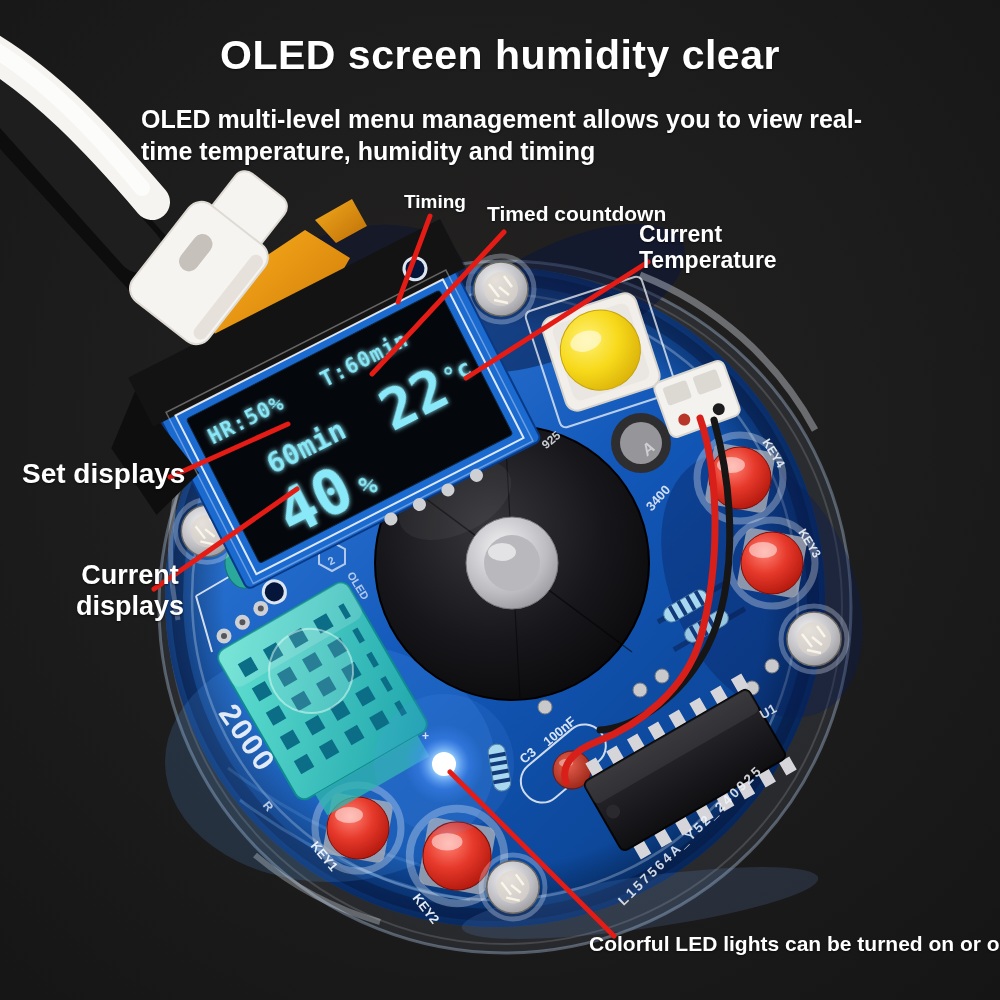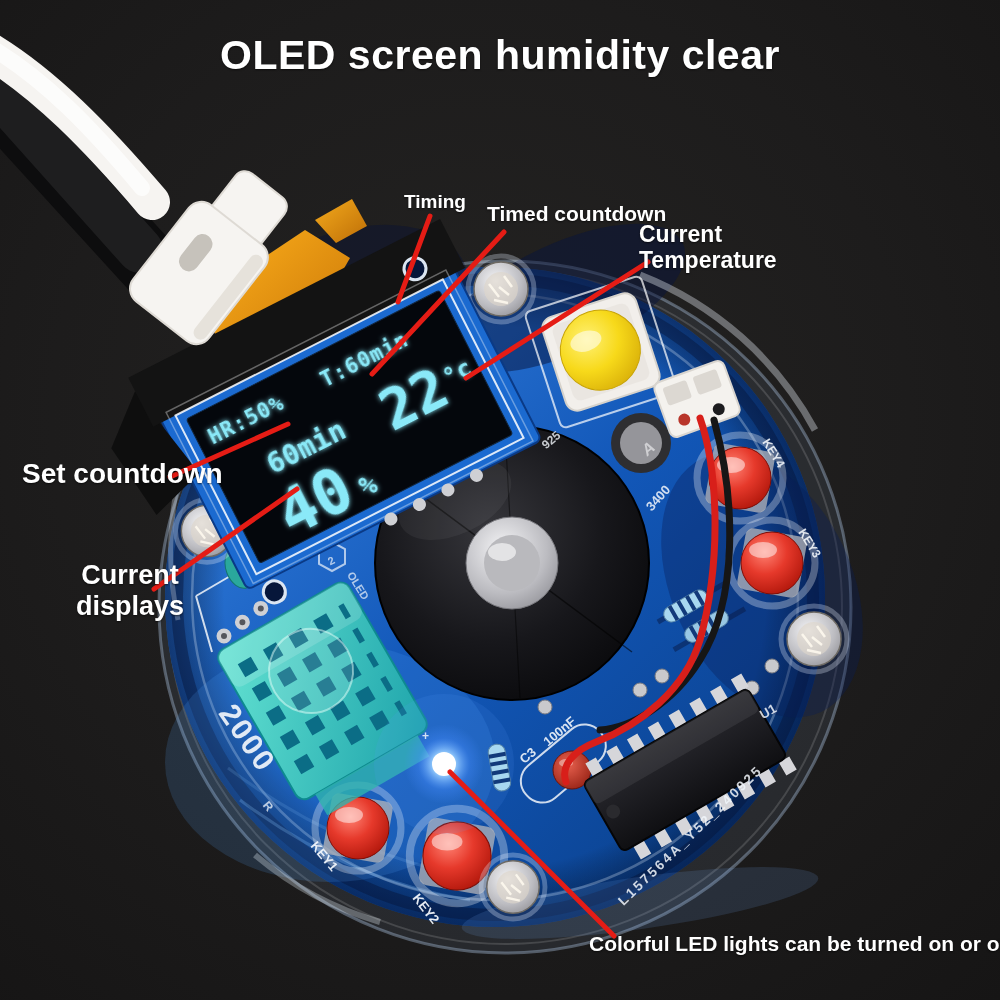--- a/index.html
+++ b/index.html
@@ -302,26 +302,30 @@
     <line x1="430" y1="216" x2="398" y2="302"></line>
     <line x1="504" y1="232" x2="372" y2="374"></line>
     <line x1="648" y1="262" x2="466" y2="378"></line>
     <line x1="170" y1="477" x2="288" y2="424"></line>
     <line x1="154" y1="589" x2="297" y2="489"></line>
     <line x1="614" y1="936" x2="450" y2="772"></line>
   </g>
 </svg>
 
 <div class="lbl title">OLED screen humidity clear</div>
+<div class="lbl subtitle">
+  <div>OLED multi-level menu management allows you to view real-</div>
+  <div>time temperature, humidity and timing</div>
+</div>
 <div class="lbl timing">Timing</div>
 <div class="lbl timed">Timed countdown</div>
 <div class="lbl curtemp">
   <div>Current</div>
   <div>Temperature</div>
 </div>
-<div class="lbl sethum">Set countdown</div>
+<div class="lbl sethum">Set displays</div>
 <div class="lbl curhum">
   <div>Current</div>
   <div>displays</div>
 </div>
 <div class="lbl colorful">Colorful LED lights can be turned on or off</div>
 
 </div>
 
 </body></html>

